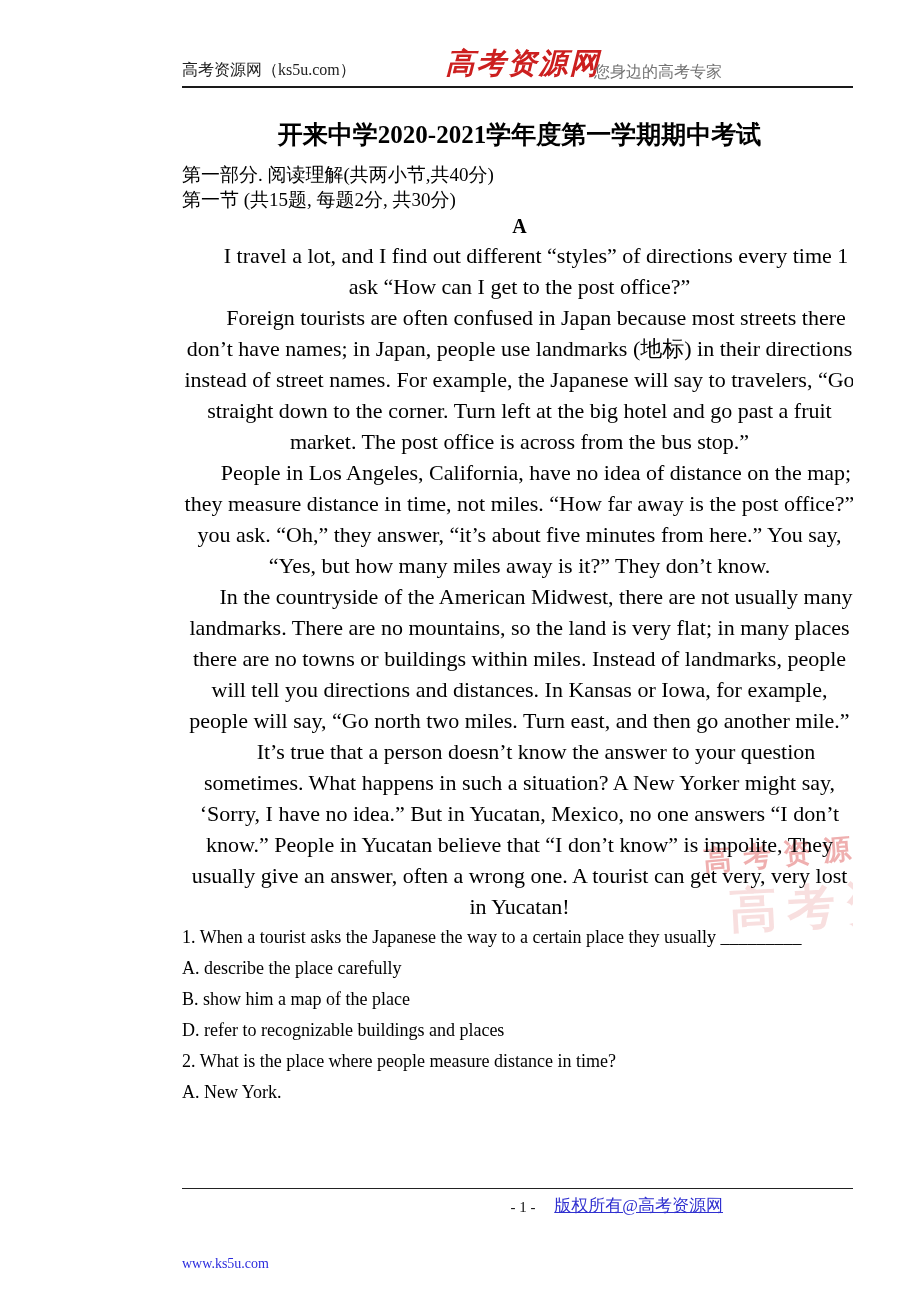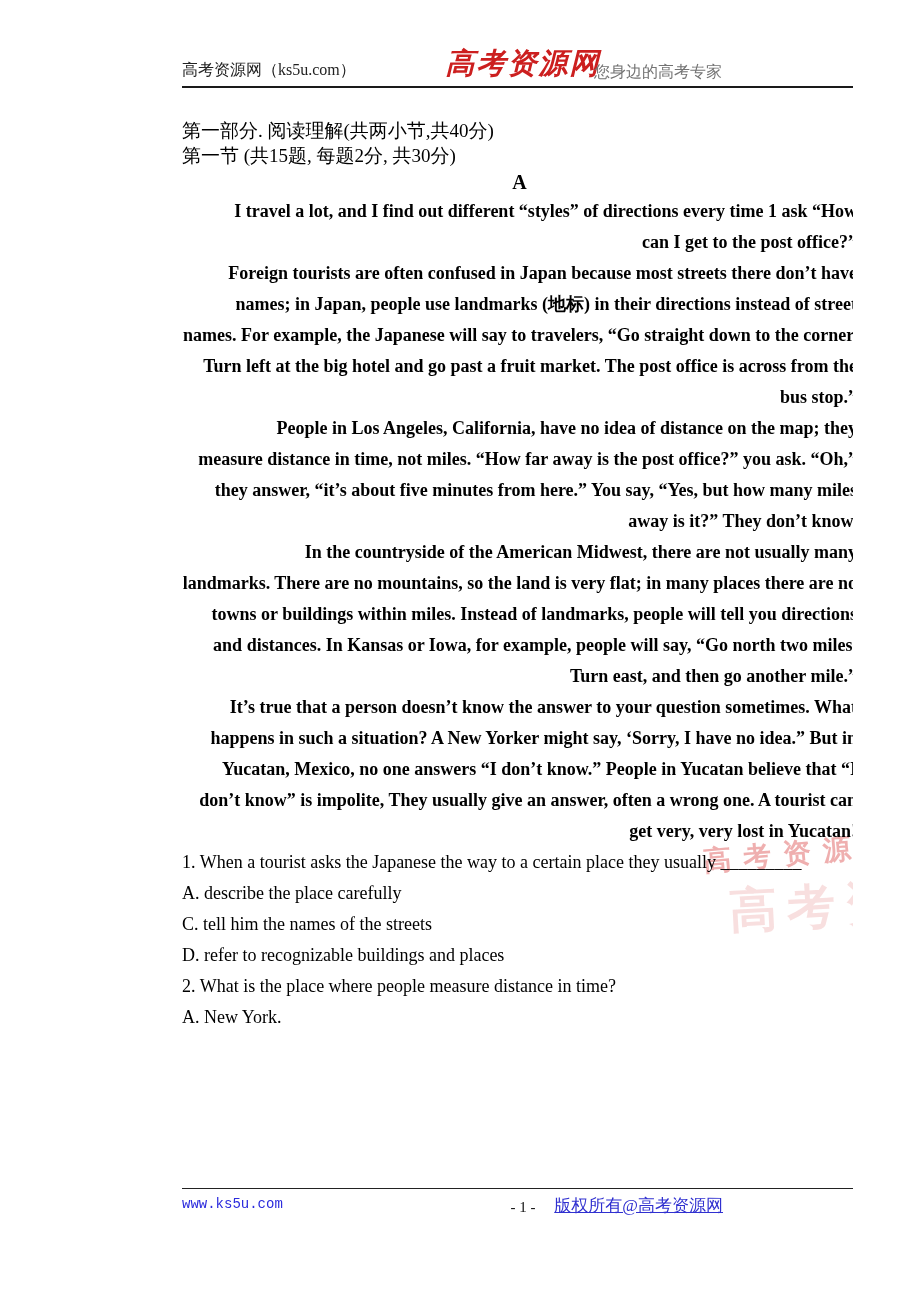--- a/index.html
+++ b/index.html
@@ -63,34 +63,34 @@
   .subtitle {
     font-size: 27px; font-weight: bold; text-align: center;
     line-height: 36px; word-spacing: 7px; margin-bottom: 16px;
   }
   .part-line { font-size: 19px; font-weight: normal; line-height: 25px; }
   .sec-line  { font-size: 19px; line-height: 25px; }
   .passage-label {
     font-size: 20px; font-weight: bold; text-align: center; line-height: 28px;
   }
   .para {
-    font-size: 18px; line-height: 31px; text-indent: 33px; text-align: right; font-weight: bold;
+    font-size: 22px; line-height: 31px; text-indent: 33px; text-align: center;
   }
   .q-stem, .q-opt {
     font-size: 18px; line-height: 31px; text-indent: 0;
   }
 
   
   .ftr-rule {
     position: absolute; left: 115px; top: 1188px;
     width: 682px; height: 1px; background: #222222;
   }
   .ftr-left {
-    position: absolute; left: 115px; top: 1196px;
-    font-family: Liberation Mono, monospace;
+    position: absolute; left: 115px; top: 1256px;
+    font-family: Liberation Serif, serif;
     font-size: 14px; color: #2b2bdd;
   }
   .ftr-center {
     position: absolute; left: 115px; top: 1199px; width: 682px;
     text-align: center; font-size: 15px; color: #111111;
   }
   .ftr-right {
     position: absolute; right: 130px; top: 1194px;
     font-size: 17px; color: #3030d0; text-decoration: underline;
   }
@@ -102,34 +102,35 @@
 
   <div class="hdr-left">高考资源网（ks5u.com）</div>
   <div class="hdr-logo">高考资源网</div>
   <div class="hdr-right">您身边的高考专家</div>
   <div class="hdr-rule"></div>
 
   <div class="wm wm1">高考资源网</div>
   <div class="wm wm2">高考资源网</div>
 
   <div class="content">
+    <div class="title">开来中学2020-2021学年度第一学期期中考试</div>
 
     <div class="part-line">第一部分. 阅读理解(共两小节,共40分)</div>
     <div class="sec-line">第一节 (共15题, 每题2分, 共30分)</div>
     <div class="passage-label">A</div>
 
     <p class="para">I travel a lot, and I find out different “styles” of directions every time 1 ask “How can I get to the post office?”</p>
     <p class="para">Foreign tourists are often confused in Japan because most streets there don’t have names; in Japan, people use landmarks (地标) in their directions instead of street names. For example, the Japanese will say to travelers, “Go straight down to the corner. Turn left at the big hotel and go past a fruit market. The post office is across from the bus stop.”</p>
     <p class="para">People in Los Angeles, California, have no idea of distance on the map; they measure distance in time, not miles. “How far away is the post office?” you ask. “Oh,” they answer, “it’s about five minutes from here.” You say, “Yes, but how many miles away is it?” They don’t know.</p>
     <p class="para">In the countryside of the American Midwest, there are not usually many landmarks. There are no mountains, so the land is very flat; in many places there are no towns or buildings within miles. Instead of landmarks, people will tell you directions and distances. In Kansas or Iowa, for example, people will say, “Go north two miles. Turn east, and then go another mile.”</p>
     <p class="para">It’s true that a person doesn’t know the answer to your question sometimes. What happens in such a situation? A New Yorker might say, ‘Sorry, I have no idea.” But in Yucatan, Mexico, no one answers “I don’t know.” People in Yucatan believe that “I don’t know” is impolite, They usually give an answer, often a wrong one. A tourist can get very, very lost in Yucatan!</p>
 
     <div class="q-stem">1. When a tourist asks the Japanese the way to a certain place they usually _________</div>
     <div class="q-opt">A. describe the place carefully</div>
-    <div class="q-opt">C. tell him the names of the streets</div>
+    <div class="q-opt">B. show him a map of the place</div>
     <div class="q-opt">D. refer to recognizable buildings and places</div>
 
     <div class="q-stem">2. What is the place where people measure distance in time?</div>
     <div class="q-opt">A. New York.</div>
   </div>
 
   <div class="ftr-rule"></div>
   <div class="ftr-left">www.ks5u.com</div>
   <div class="ftr-center">- 1 -</div>
   <div class="ftr-right">版权所有@高考资源网</div>

